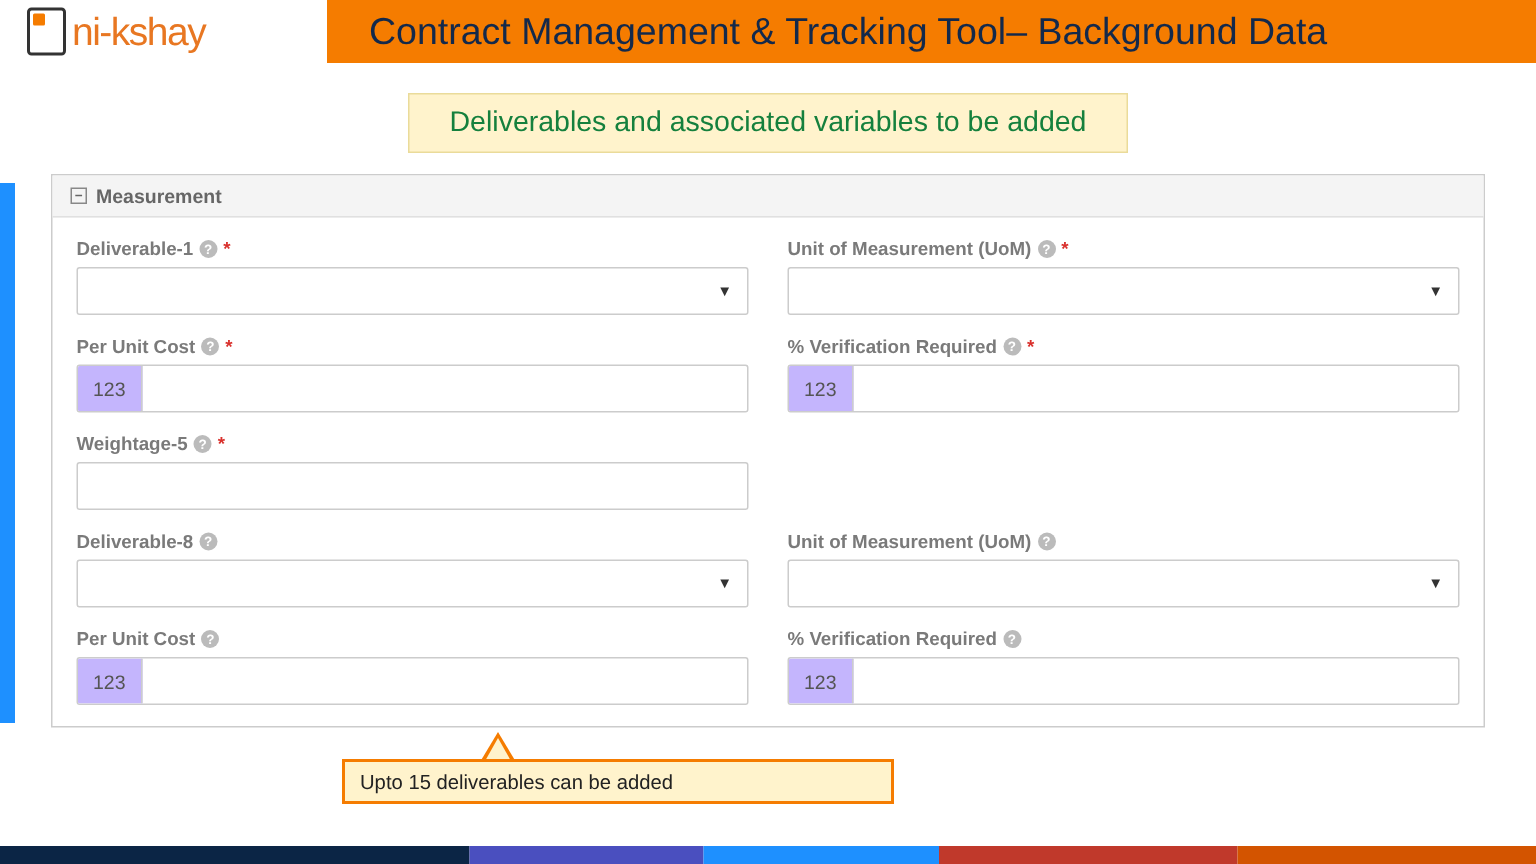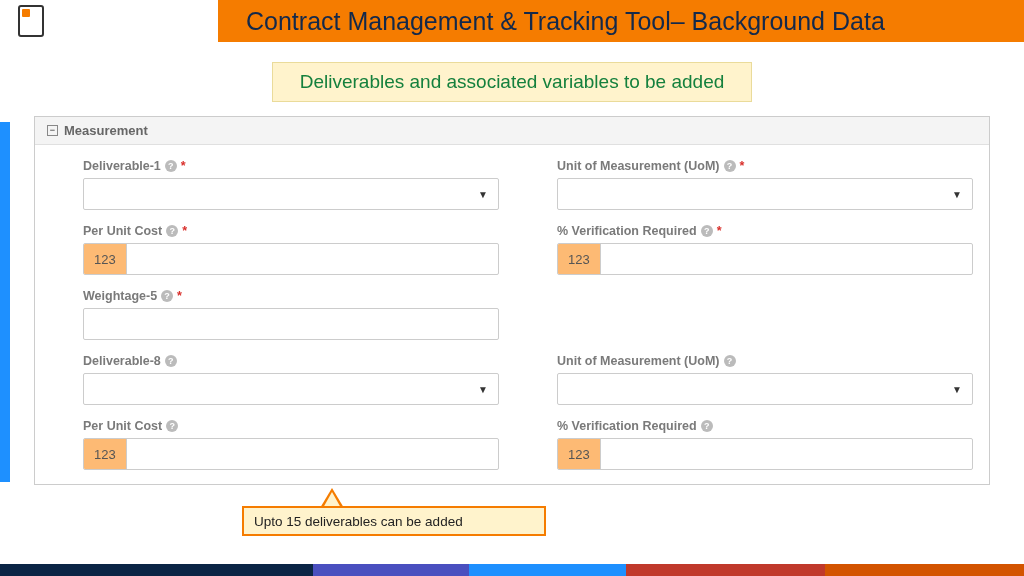--- a/index.html
+++ b/index.html
@@ -15,47 +15,48 @@
   .subtitle-box { margin: 20px auto 14px; width: 480px; background: #fff3cc; border: 1px solid #eadb9a; padding: 8px 14px; text-align: center; font-size: 19px; color: #15803d; }
   
   .blue-accent { position: absolute; left: 0; top: 122px; width: 10px; height: 360px; background: #1e90ff; }
   
   .panel { margin: 0 34px; border: 1px solid #ccc; background: #fff; }
   .panel-header { background: #f4f4f4; border-bottom: 1px solid #e0e0e0; padding: 6px 12px; color: #666; font-weight: bold; font-size: 13px; display:flex; align-items:center; gap:6px; }
   .collapse-icon { width:11px; height:11px; border:1px solid #888; display:inline-flex; align-items:center; justify-content:center; font-size:9px; color:#666; line-height:1;}
   
   .panel-body { padding: 14px 16px 10px; }
   .row { display: flex; gap: 26px; margin-bottom: 14px; }
-  .col { flex: 1; margin-left: 32px; }
+  .col { flex: 1; }
   .lbl { font-size: 12.5px; font-weight: bold; color: #7a7a7a; margin-bottom: 5px; display:flex; align-items:center; gap:4px;}
   .help-icon { width:12px; height:12px; border-radius:50%; background:#bbb; color:#fff; font-size:9px; display:inline-flex; align-items:center; justify-content:center; font-weight:bold;}
   .req { color: #d9302c; font-weight: bold; }
   .select { width: 100%; height: 32px; border: 1px solid #ccc; border-radius: 2px; background: #fff; display:flex; align-items:center; justify-content:flex-end; padding: 0 10px; color:#333; cursor:pointer;}
   .caret { font-size:10px; color:#333; }
   .input-group { display:flex; height:32px; border:1px solid #ccc; border-radius:2px; overflow:hidden; background:#fff;}
-  .addon { background:#fdba74; color:#555; padding:0 10px; display:flex; align-items:center; font-size:13px; border-right:1px solid #ccc;text-align:right;}
+  .addon { background:#c4b5fd; color:#555; padding:0 10px; display:flex; align-items:center; font-size:13px; border-right:1px solid #ccc;text-align:right;}
   .text-input { width:100%; height:32px; border:1px solid #ccc; border-radius:2px; padding:0 8px; font-size:13px; }
   
-  .callout { position:absolute; left:242px; top:506px; width:304px; height:30px; background:#fff3cc; border:2px solid #f57c00; display:flex; align-items:center; padding:0 10px; font-size:13.5px; color:#222;}
+  .callout { position:absolute; left:228px; top:506px; width:368px; height:30px; background:#fff3cc; border:2px solid #f57c00; display:flex; align-items:center; padding:0 10px; font-size:13.5px; color:#222;}
   .callout-tail { position:absolute; left:320px; top:488px; width:0; height:0; border-left:12px solid transparent; border-right:12px solid transparent; border-bottom:20px solid #f57c00;}
   .callout-tail::after{ content:""; position:absolute; left:-9px; top:4px; width:0;height:0; border-left:9px solid transparent; border-right:9px solid transparent; border-bottom:16px solid #fff3cc;}
   
   .footer-stripes { position:absolute; bottom:0; left:0; right:0; height:12px; display:flex;}
   .footer-stripes div:nth-child(1){flex:2.2;background:#0b2545;}
   .footer-stripes div:nth-child(2){flex:1.1;background:#4a4fbf;}
   .footer-stripes div:nth-child(3){flex:1.1;background:#1e90ff;}
   .footer-stripes div:nth-child(4){flex:1.4;background:#c0392b;}
   .footer-stripes div:nth-child(5){flex:1.4;background:#d35400;}
 </style>
 </head>
 <body>
 
 <div class="header-bar">
   <div class="logo-area">
     <div class="logo-icon"></div>
+    <span class="logo-text">ni-kshay</span>
   </div>
   <div class="title-bar">Contract Management &amp; Tracking Tool– Background Data</div>
 </div>
 
 <div class="subtitle-box">Deliverables and associated variables to be added</div>
 
 <div class="blue-accent"></div>
 
 <div class="panel">
   <div class="panel-header">

